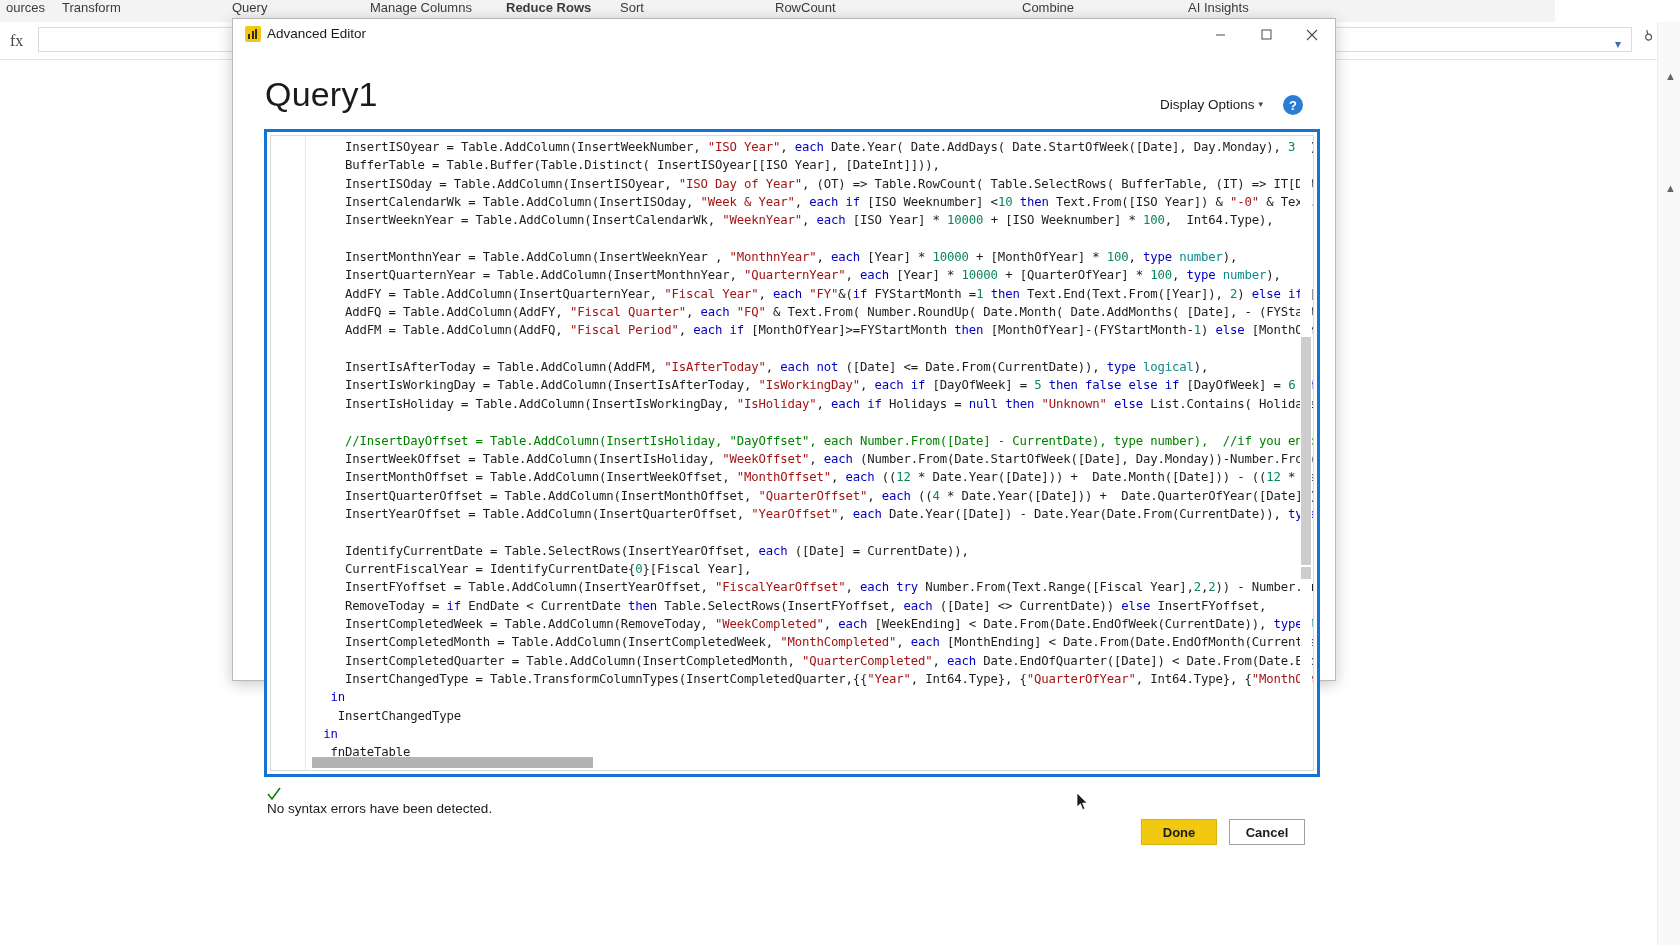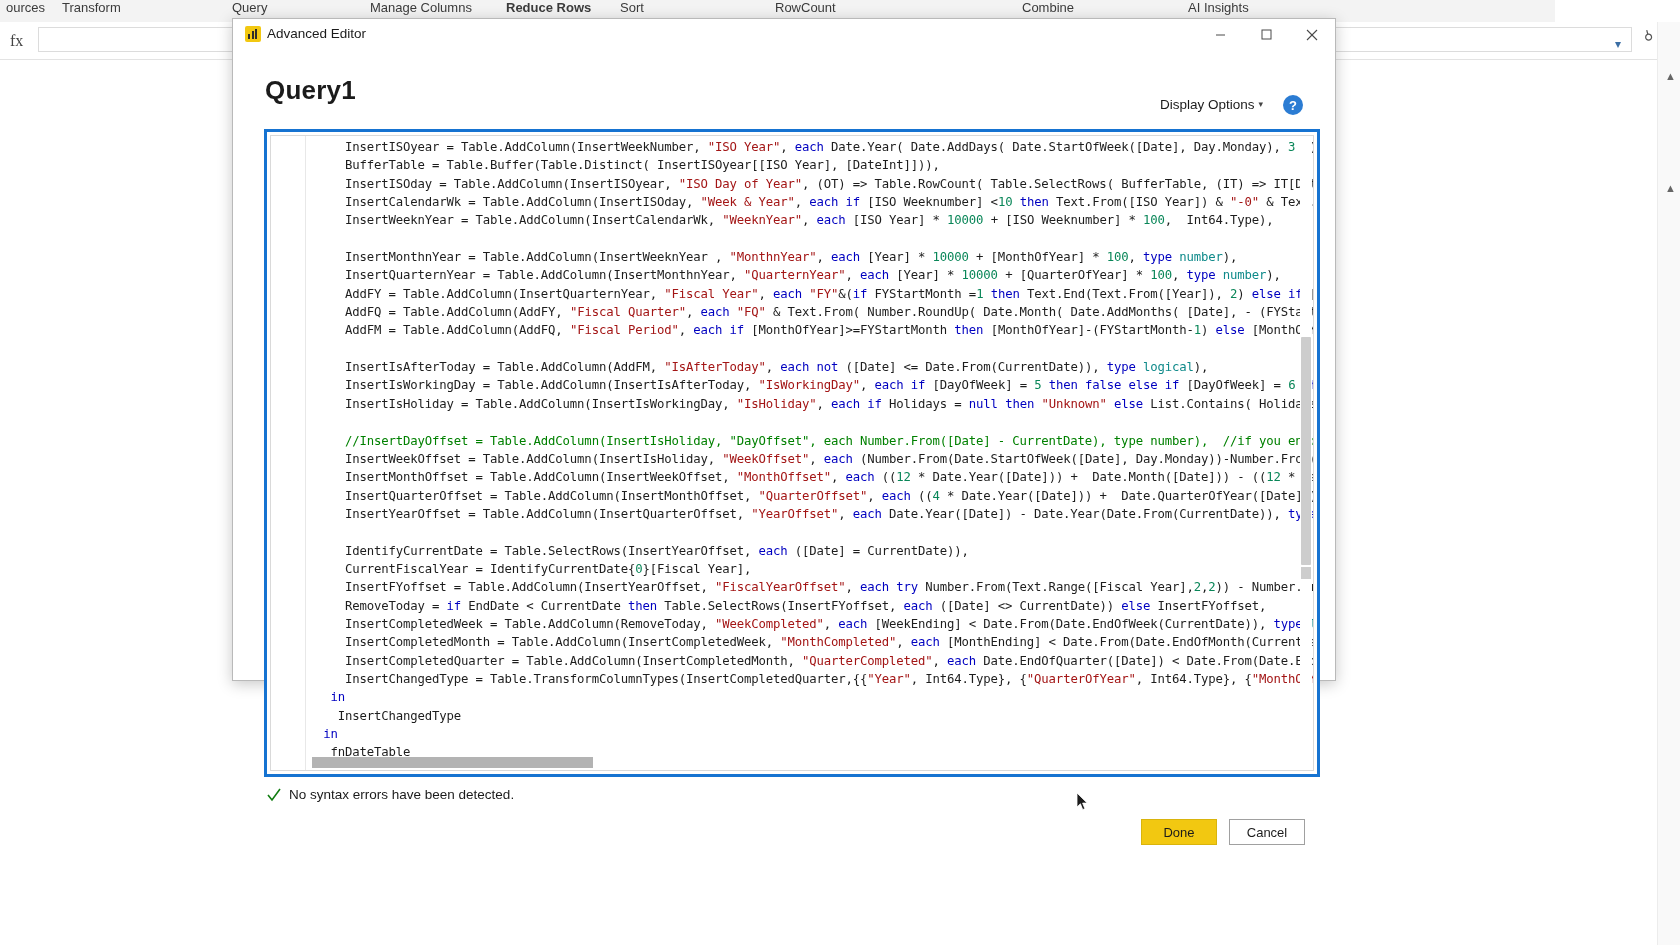--- a/index.html
+++ b/index.html
@@ -152,22 +152,22 @@
     font-size: 13px;
   }
   .win-min { right: 92px; }
   .win-max { right: 46px; }
   .win-close { right: 0; }
   .win-btn svg { display: block; }
 
   .dlg-title {
     position: absolute;
     left: 32px; top: 56px;
-    font-size: 26px;
-    font-weight: 700;
+    font-size: 34px;
+    font-weight: 400;
     color: #1b1b1b;
     letter-spacing: 0.2px;
   }
 
   .display-options {
     position: absolute;
     right: 72px; top: 78px;
     font-size: 13.5px;
     color: #1b1b1b;
     white-space: nowrap;
@@ -292,22 +292,22 @@
     height: 11px;
     background: #b3b3b3;
   }
 
   
   .status {
     position: absolute;
     left: 34px;
     top: 768px;
     display: flex;
-    align-items: flex-end;
-    gap: 8px;
+    align-items: flex-start;
+    flex-direction: column;
   }
   .check-icon {
     width: 14px; height: 14px;
     position: relative;
     flex: 0 0 auto;
   }
   .status-text {
     font-size: 13.5px;
     color: #1b1b1b;
   }
@@ -320,20 +320,21 @@
     gap: 12px;
   }
   .btn {
     min-width: 76px;
     height: 26px;
     font-size: 13px;
     display: flex;
     align-items: center;
     justify-content: center;
     box-sizing: border-box;
+    font-weight: bold;
   }
   .btn-done {
     background: #f2c811;
     border: 1px solid #d9b40c;
     color: #1b1b1b;
     width: 76px;
   }
   .btn-cancel {
     background: #ffffff;
     border: 1px solid #a0a0a0;

